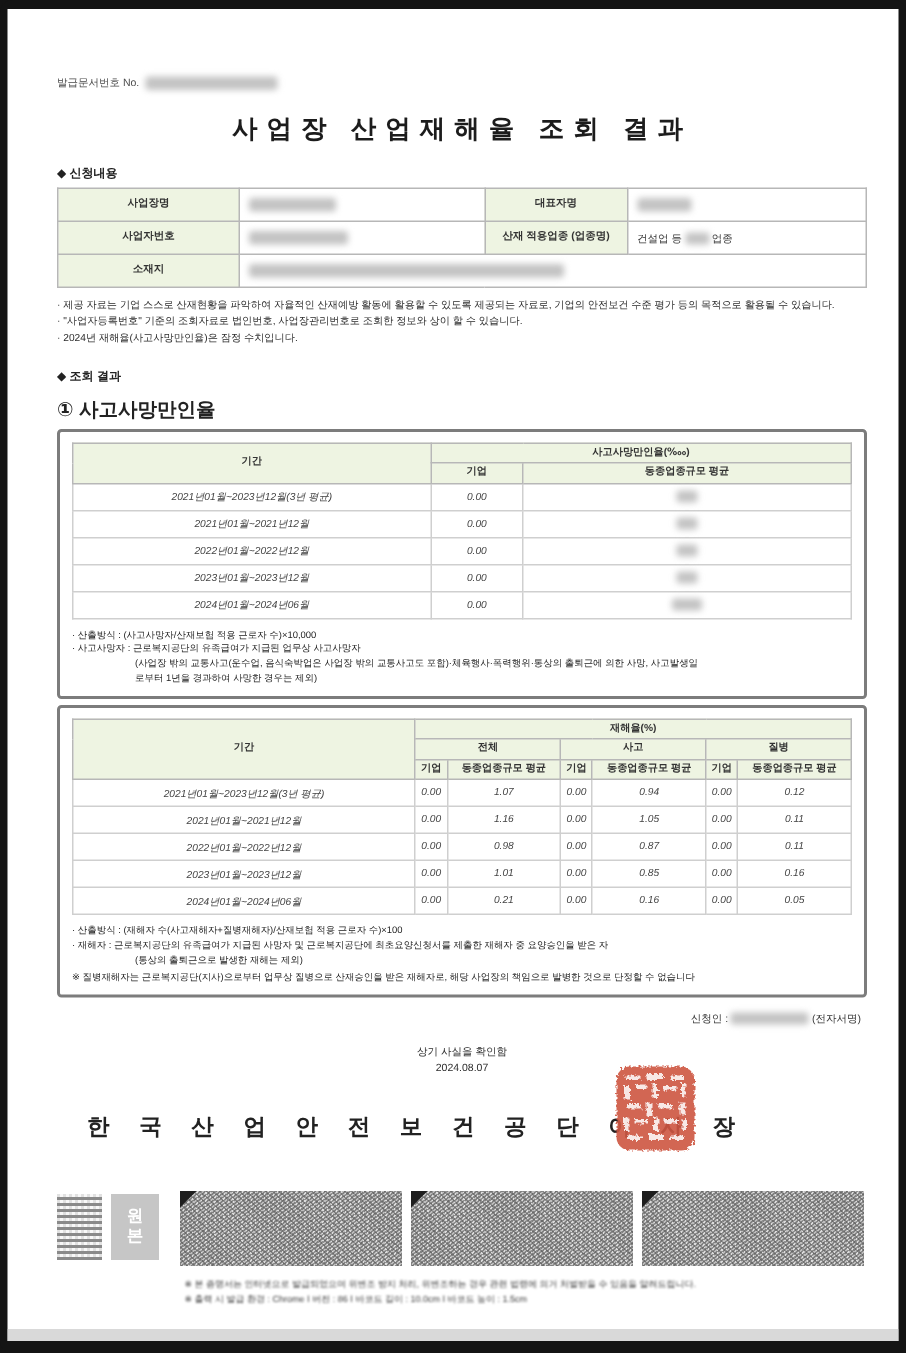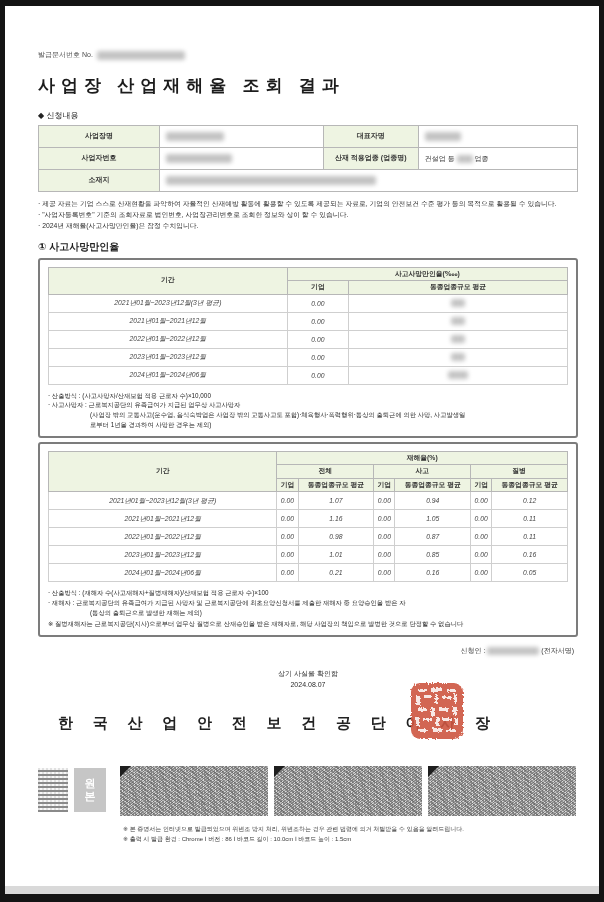--- a/index.html
+++ b/index.html
@@ -10,26 +10,26 @@
   }
   .frame{position:absolute;inset:0;background:#141414;border-radius:8px;}
   .page{
     position:absolute;top:6px;left:5px;right:5px;bottom:8px;
     background:#ffffff;overflow:hidden;
   }
   .content{padding:0 21px 0 33px;}
   
   .doc-no{margin-top:44px;font-size:7px;color:#4a4a4a;display:flex;align-items:center;gap:4px;}
   .title{
-    margin:14px 0 0 0;text-align:left;font-size:17px;font-weight:bold;color:#1c1c1c;
+    margin:14px 0 0 0;text-align:center;font-size:17px;font-weight:bold;color:#1c1c1c;
     letter-spacing:6px;font-family:"Liberation Serif","DejaVu Serif",serif;
     filter:blur(.3px);
   }
-  .sec{margin-top:13px;font-size:8px;font-weight:normal;color:#222;}
-  .subsec{margin-top:8px;font-size:10px;font-weight:bold;color:#222;}
+  .sec{margin-top:13px;font-size:8px;font-weight:bold;color:#222;}
+  .subsec{margin-top:8px;font-size:13px;font-weight:bold;color:#222;}
   
   .redact{display:inline-block;background:#c3c3c3;border-radius:2px;filter:blur(2.2px);vertical-align:middle;height:9px;}
   .rw36{width:36px}.rw52{width:52px;height:8px}.rw58{width:58px}.rw66{width:66px}
   .rw88{width:88px}.rw210{width:210px}.rw16{width:16px;height:8px}
   .rw14{width:14px;height:8px}.rw20{width:20px;height:8px}
   
   table{border-collapse:collapse;}
   .app-table{width:540px;margin-top:4px;font-size:7px;color:#333;}
   .app-table th{
     background:#eef4e2;border:1px solid #b7b7b7;font-weight:bold;color:#333;
@@ -140,20 +140,21 @@
         </tr>
       </tbody>
         </table>
 
       <ul class="notices">
         <li>제공 자료는 기업 스스로 산재현황을 파악하여 자율적인 산재예방 활동에 활용할 수 있도록 제공되는 자료로, 기업의 안전보건 수준 평가 등의 목적으로 활용될 수 있습니다.</li>
         <li>"사업자등록번호" 기준의 조회자료로 법인번호, 사업장관리번호로 조회한 정보와 상이 할 수 있습니다.</li>
         <li>2024년 재해율(사고사망만인율)은 잠정 수치입니다.</li>
       </ul>
 
+      <div class="sec">◆ 조회 결과</div>
 
       <div class="subsec">① 사고사망만인율</div>
       <div class="box">
         <table class="res-table t1">
           <tbody>
               <tr>
             <th class="period" rowspan="2">기간</th>
             <th colspan="2">사고사망만인율(‱)</th>
           </tr>
           <tr>

